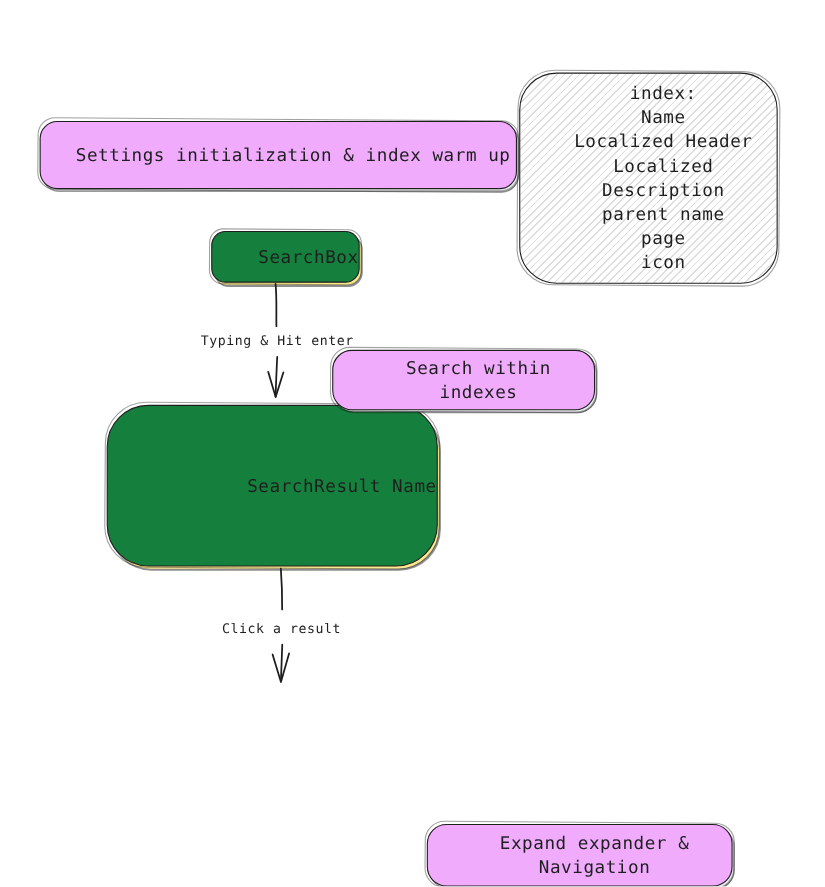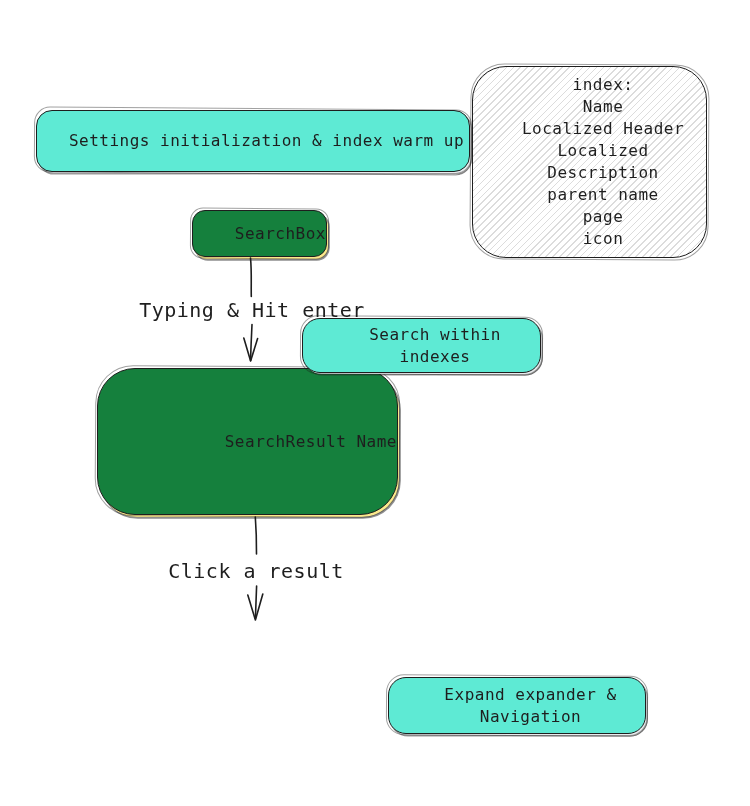--- a/index.html
+++ b/index.html
@@ -17,30 +17,30 @@
   .node::after{
     content:"";position:absolute;inset:-3px;border:1.2px solid rgba(30,30,30,.42);
     border-radius:inherit;transform:rotate(.4deg);pointer-events:none;
   }
   .yellow{
     background:#15803d;z-index:4;
     box-shadow:2px 3px 0 -1px #fce98c, 2.8px 3.8px 0 0 rgba(30,30,30,.5);
     justify-content:flex-end;
   }
   .gray{
-    background:#5eead4;z-index:6;
+    background:#f0abfc;z-index:6;
     box-shadow:1.5px 2px 0 -1px #e9ecef, 2px 2.6px 0 0 rgba(30,30,30,.45);
   }
   .hatched{
     background:repeating-linear-gradient(135deg,#ffffff 0 3.8px,#dcdcdc 3.8px 4.9px);
     z-index:1;
   }
   .lines span{display:block;}
   .edge-label{
-    position:absolute;transform:translate(-50%,-50%);font-size:20px;letter-spacing:.5px;
+    position:absolute;transform:translate(-50%,-50%);font-size:12px;letter-spacing:.5px;
     white-space:nowrap;z-index:5;
   }
   .arrows{position:absolute;left:0;top:0;width:750px;height:806px;z-index:5;pointer-events:none;}
 </style>
 </head>
 <body>
 
 <div class="canvas">
 
   <div class="node hatched" style="left:472px;top:66px;width:235px;height:192px;border-radius:34px;">
@@ -81,17 +81,17 @@
 
   <div class="node gray" style="left:302px;top:318px;width:239px;height:55px;border-radius:18px;">
     <span>Search within indexes</span>
   </div>
 
   <div class="node yellow" style="left:97px;top:368px;width:301px;height:147px;border-radius:38px;">
     <span>SearchResult Name</span>
   </div>
 
 
-  <div class="node gray" style="left:388px;top:677px;width:258px;height:57px;border-radius:18px;">
+  <div class="node gray" style="left:388px;top:749px;width:278px;height:57px;border-radius:18px;">
     <span>Expand expander &amp; Navigation</span>
   </div>
 
 </div>
 
 </body></html>

